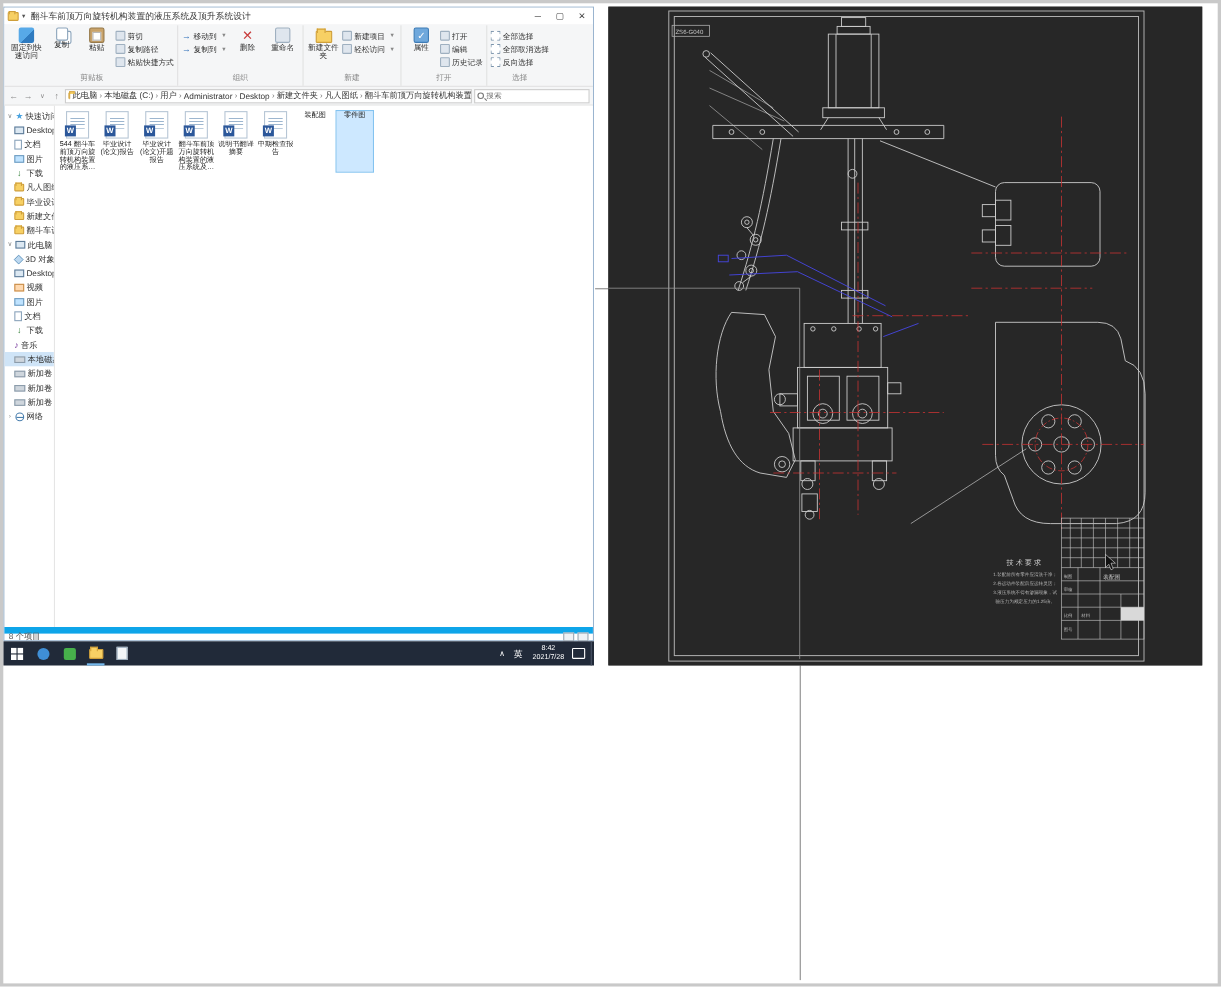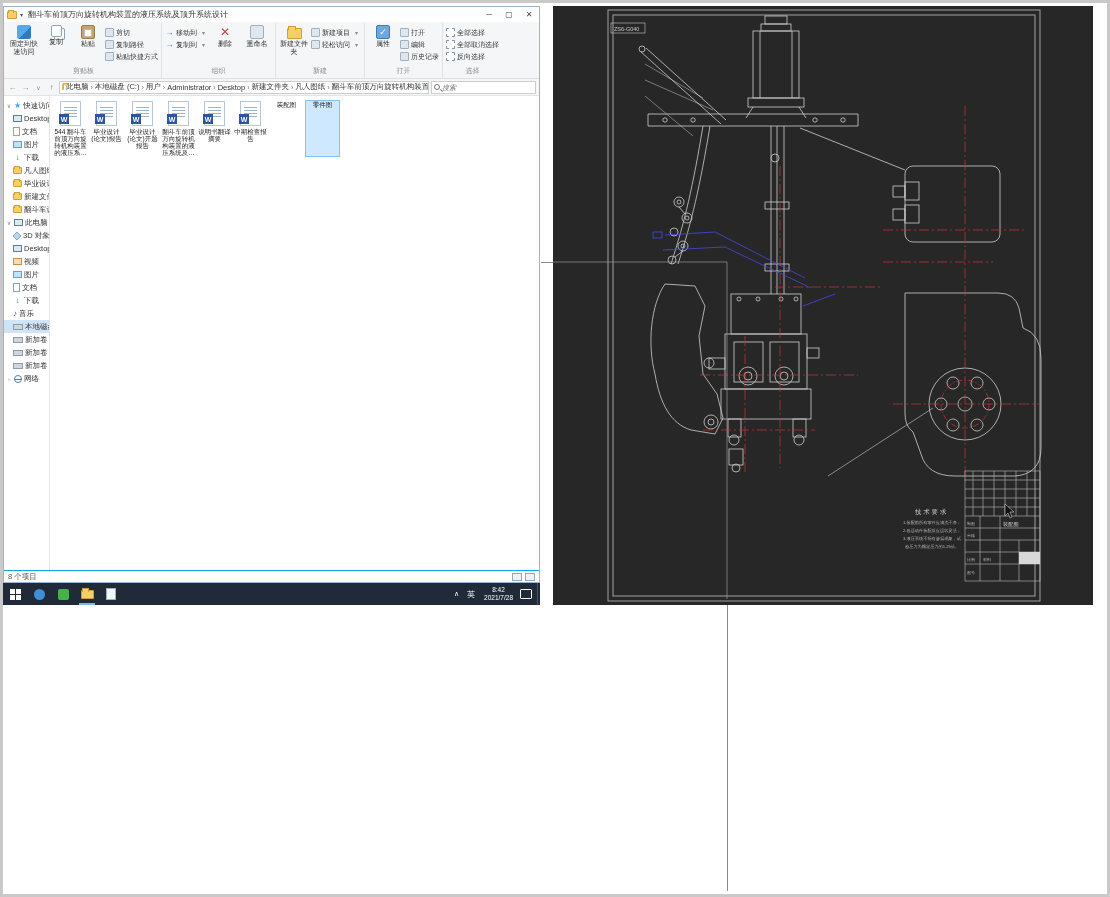--- a/index.html
+++ b/index.html
@@ -54,21 +54,21 @@
 
   .addressbar{height:17px;background:#f5f6f7;display:flex;align-items:center;gap:2px;padding:0 3px;border-bottom:1px solid #e4e4e4;flex:0 0 auto;}
   .nav-ico{width:11px;text-align:center;font-size:8px;color:#8a8a8a;}
   .crumb-box{flex:1;height:13px;background:#fff;border:1px solid #cdcdcd;display:flex;align-items:center;padding:0 2px;overflow:hidden;white-space:nowrap;}
   .crumb-box .qat-folder{transform:scale(.8);}
   .crumb{font-size:7.5px;color:#333;padding:0 2px;}
   .crumb-sep{font-size:7px;color:#777;}
   .search-box{width:105px;height:13px;background:#fff;border:1px solid #cdcdcd;display:flex;align-items:center;padding:0 2px;gap:2px;}
   .mag{width:6px;height:6px;border:1px solid #777;border-radius:50%;position:relative;flex:0 0 auto;}
   .mag::after{content:"";position:absolute;left:5px;top:5px;width:3px;height:1px;background:#777;transform:rotate(45deg);}
-  .search-box input{border:none;outline:none;font-size:7px;width:100%;color:#333;background:transparent;font-style:italic;}
+  .search-box input{border:none;outline:none;font-size:7px;width:100%;color:#333;background:transparent;}
 
   .explorer-body{flex:1;display:flex;overflow:hidden;}
   .sidebar{width:46px;border-right:1px solid #e5e5e5;overflow:hidden;padding-top:3px;flex:0 0 auto;}
   .side-row{height:13px;display:flex;align-items:center;gap:2px;padding-left:2px;white-space:nowrap;overflow:hidden;}
   .side-row.lvl2{padding-left:9px;}
   .side-row.sel{background:#cfe4f7;}
   .tw{width:6px;font-size:6px;color:#888;text-align:center;flex:0 0 auto;}
   .slbl{font-size:7.5px;color:#333;overflow:hidden;}
   .sic{flex:0 0 auto;}
   .sic-star{color:#4aa3e0;font-size:8px;line-height:8px;}
@@ -89,21 +89,21 @@
   .file-grid{display:flex;gap:3px;padding:5px 0 0 4px;}
   .tile{width:33px;display:flex;flex-direction:column;align-items:center;gap:2px;}
   .tile.sel{background:#cde8ff;outline:1px solid #84c3f0;}
   .ficon{width:21px;height:25px;background:#fff;border:1px solid #b7c6d5;position:relative;flex:0 0 auto;}
   .ficon.word::after{content:"W";position:absolute;left:-2px;bottom:1px;width:10px;height:10px;background:#2b579a;color:#fff;
     font-size:7px;font-weight:bold;display:flex;align-items:center;justify-content:center;}
   .ficon.word::before{content:"";position:absolute;left:3px;top:3px;right:3px;height:12px;
     background:repeating-linear-gradient(#fff,#fff 2px,#9db6cf 2px,#9db6cf 3px);}
   .fname{width:33px;font-size:6.5px;line-height:7px;text-align:center;color:#222;word-break:break-all;max-height:29px;overflow:hidden;}
 
-  .statusbar{height:12px;border-top:1px solid #0ea5e9;display:flex;align-items:center;padding:0 4px;font-size:7.5px;color:#555;flex:0 0 auto;}
+  .statusbar{height:12px;border-top:6px solid #0ea5e9;display:flex;align-items:center;padding:0 4px;font-size:7.5px;color:#555;flex:0 0 auto;}
   .status-views{margin-left:auto;display:flex;gap:3px;}
   .view-ico{width:10px;height:8px;border:1px solid #9aa8b5;background:#eef2f6;}
 
   
   .taskbar{position:absolute;left:3px;top:583px;width:537px;height:22px;background:#212a39;display:flex;align-items:center;z-index:3;}
   .tb-left{display:flex;align-items:center;height:100%;}
   .tb-icon{width:24px;height:100%;display:flex;align-items:center;justify-content:center;position:relative;}
   .tb-icon.active::after{content:"";position:absolute;left:4px;right:4px;bottom:0;height:2px;background:#76b9ed;}
   .start-grid{display:grid;grid-template-columns:5px 5px;grid-template-rows:5px 5px;gap:1px;}
   .start-grid div{background:#fff;}

